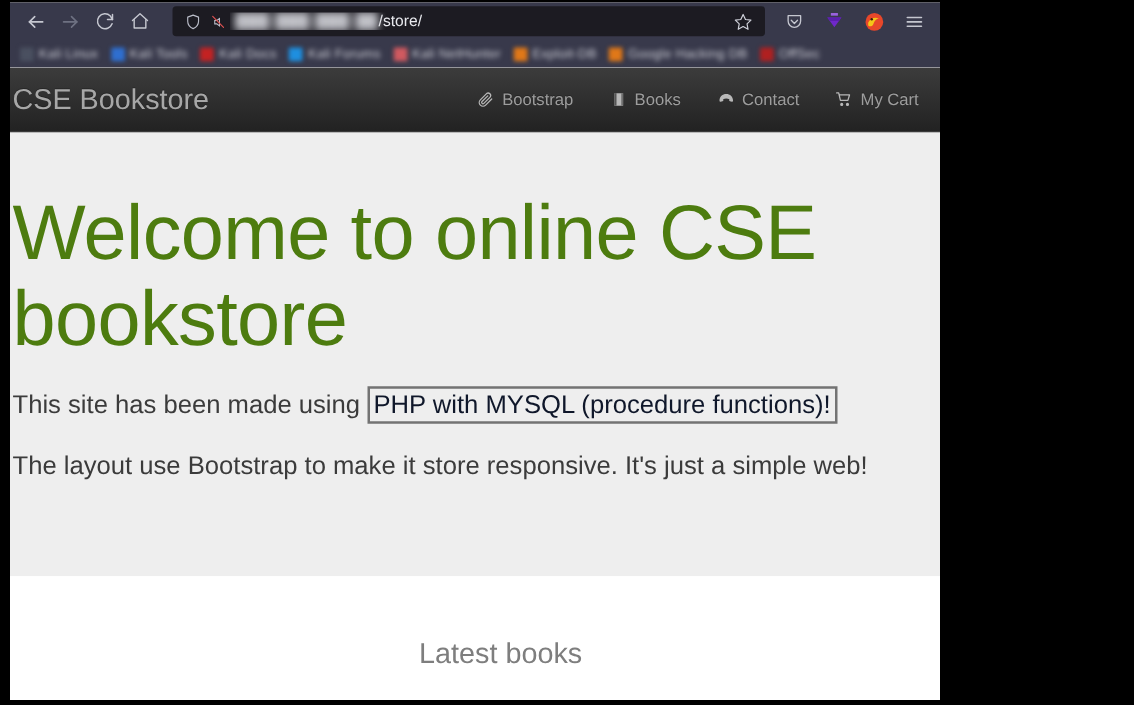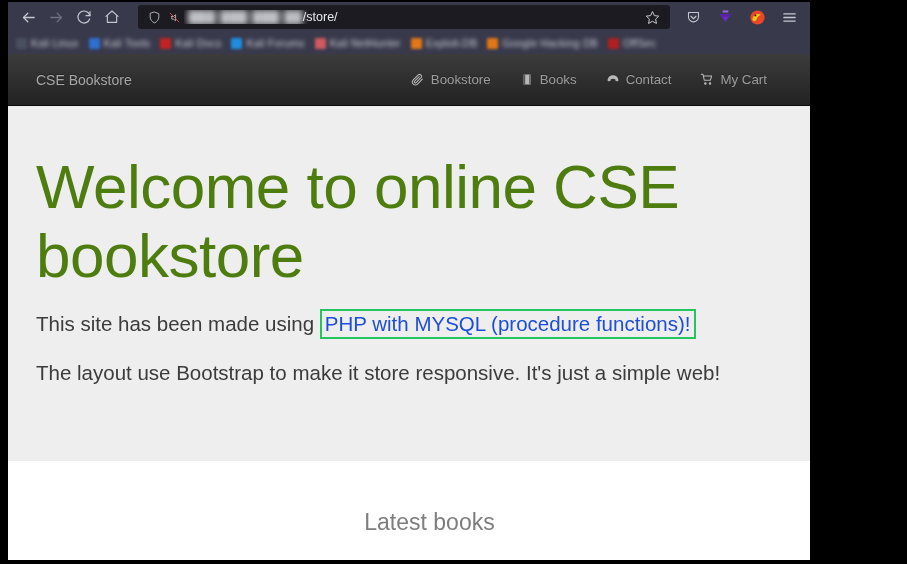--- a/index.html
+++ b/index.html
@@ -18,21 +18,21 @@
     position: relative;
     width: 907px;
     height: 564px;
     background: #000000;
   }
 
   #frame {
     position: absolute;
     left: 8px;
     top: 2px;
-    width: 802px;
+    width: 744px;
     height: 558px;
     background: #ffffff;
     overflow: hidden;
   }
 
   
   .browser-chrome {
     background: #38394b;
     width: 100%;
   }
@@ -174,21 +174,21 @@
 
   .navbar-inner {
     width: 750px;
     margin: 0 auto;
     display: flex;
     align-items: center;
     height: 100%;
   }
 
   .brand {
-    font-size: 14px;
+    font-size: 23px;
     color: #a7a7a7;
     text-shadow: 0 -1px 0 rgba(0,0,0,.25);
     padding-left: 2px;
   }
 
   .nav-links {
     margin-left: auto;
     display: flex;
     align-items: center;
     gap: 3px;
@@ -238,23 +238,23 @@
 
   .lead {
     font-size: 20.5px;
     line-height: 1.42;
     color: #3b3b3b;
     font-weight: normal;
     margin-bottom: 19px;
   }
 
   .highlight-box {
-    border: 2px solid #22c55e;
+    border: 2px solid #737373;
     padding: 0 3px 1px 3px;
-    color: #1d4ed8;
+    color: #0f172a;
     display: inline-block;
     line-height: 1.24;
   }
 
   
   .latest-wrap {
     background: #ffffff;
     padding-top: 48px;
   }
   .latest-title {
@@ -400,21 +400,21 @@
           <div class="brand">CSE Bookstore</div>
 
           <div class="nav-links">
 
             <div class="nav-link">
               <span class="ni">
                 <svg width="13" height="13" viewBox="0 0 24 24" fill="none" stroke="currentColor" stroke-width="1.9" stroke-linecap="round" stroke-linejoin="round">
                   <path d="M21 11.5l-9 9a5.5 5.5 0 0 1-7.8-7.8l9.2-9.2a3.7 3.7 0 0 1 5.2 5.2l-9.2 9.2a1.9 1.9 0 0 1-2.7-2.7l8.5-8.4"></path>
                 </svg>
               </span>
-              <span>Bookstore</span>
+              <span>Bootstrap</span>
             </div>
 
             <div class="nav-link">
               <span class="ni">
                 <svg width="12" height="13" viewBox="0 0 24 24">
                   <path d="M5 2h14v20H5z" fill="currentColor"></path>
                   <rect x="5" y="2" width="3.4" height="20" fill="#555"></rect>
                   <rect x="16" y="2" width="3" height="20" fill="#6f6f6f"></rect>
                 </svg>
               </span>

